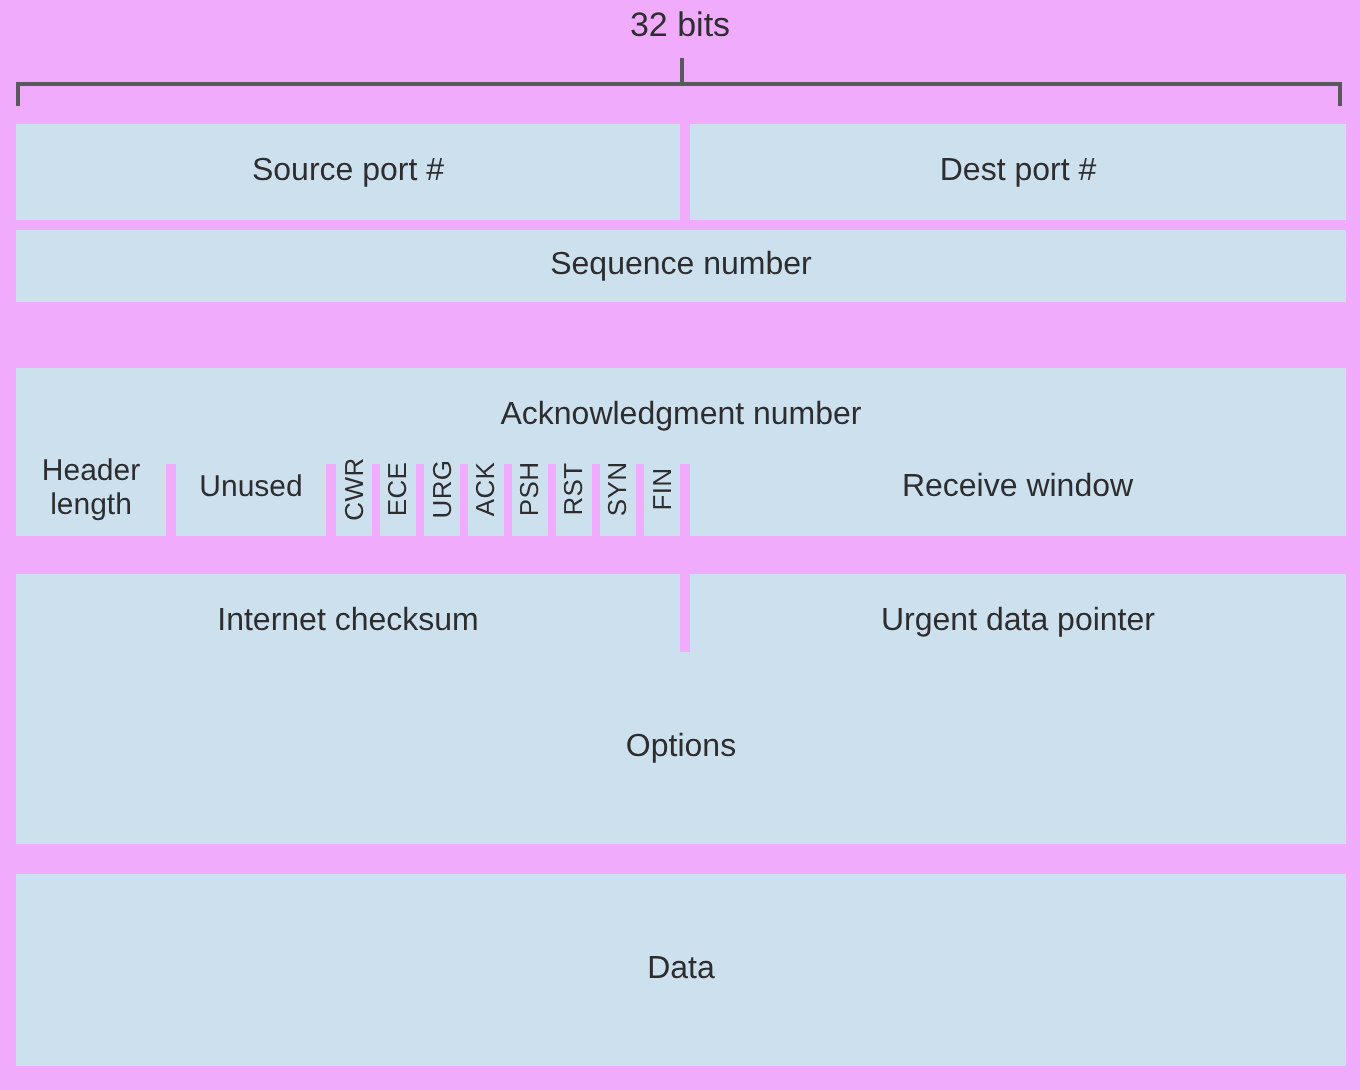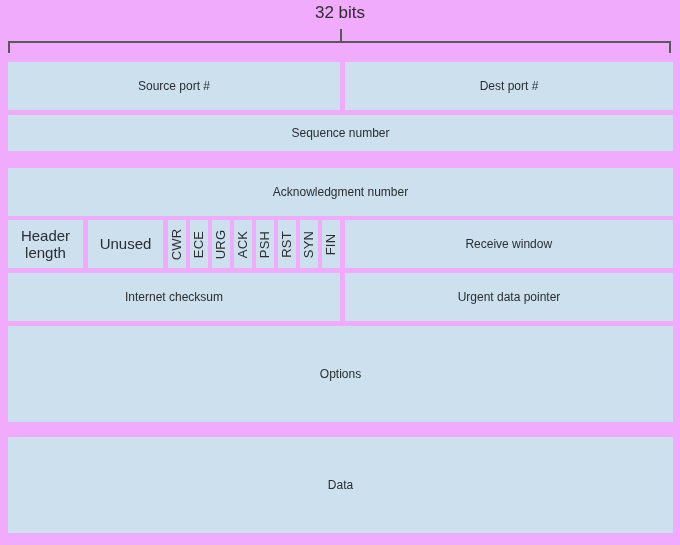--- a/index.html
+++ b/index.html
@@ -48,21 +48,21 @@
     width: 665px;
     display: flex;
     gap: 5px;
   }
   .cell {
     background: var(--cell-fill);
     display: flex;
     align-items: center;
     justify-content: center;
     text-align: center;
-    font-size: 12px;
+    font-size: 16px;
     box-sizing: border-box;
   }
   .cell.grow { flex: 1 1 auto; }
   .cell.w332 { width: 332px; flex: 0 0 auto; }
   .cell.w75  { width: 75px; flex: 0 0 auto; font-size: 15px; line-height: 1.15; }
   .flags {
     display: flex;
     gap: 4.5px;
     flex: 0 0 auto;
   }
@@ -76,23 +76,23 @@
   }
   .flag span {
     display: inline-block;
     transform: rotate(-90deg);
     white-space: nowrap;
     font-size: 13px;
     letter-spacing: 0.2px;
   }
   .r1 { top: 62px;  height: 48px; }
   .r2 { top: 115px; height: 36px; }
-  .r3 { top: 168px; height: 48px; }
+  .r3 { top: 184px; height: 48px; }
   .r4 { top: 220px; height: 48px; }
-  .r5 { top: 273px; height: 48px; }
+  .r5 { top: 287px; height: 48px; }
   .r6 { top: 326px; height: 96px; }
   .r7 { top: 437px; height: 96px; border-radius: 24px; }
 </style>
 </head>
 <body>
 
 <div class="fig">
 
   <div class="caption">32 bits</div>
   <div class="center-tick"></div>

